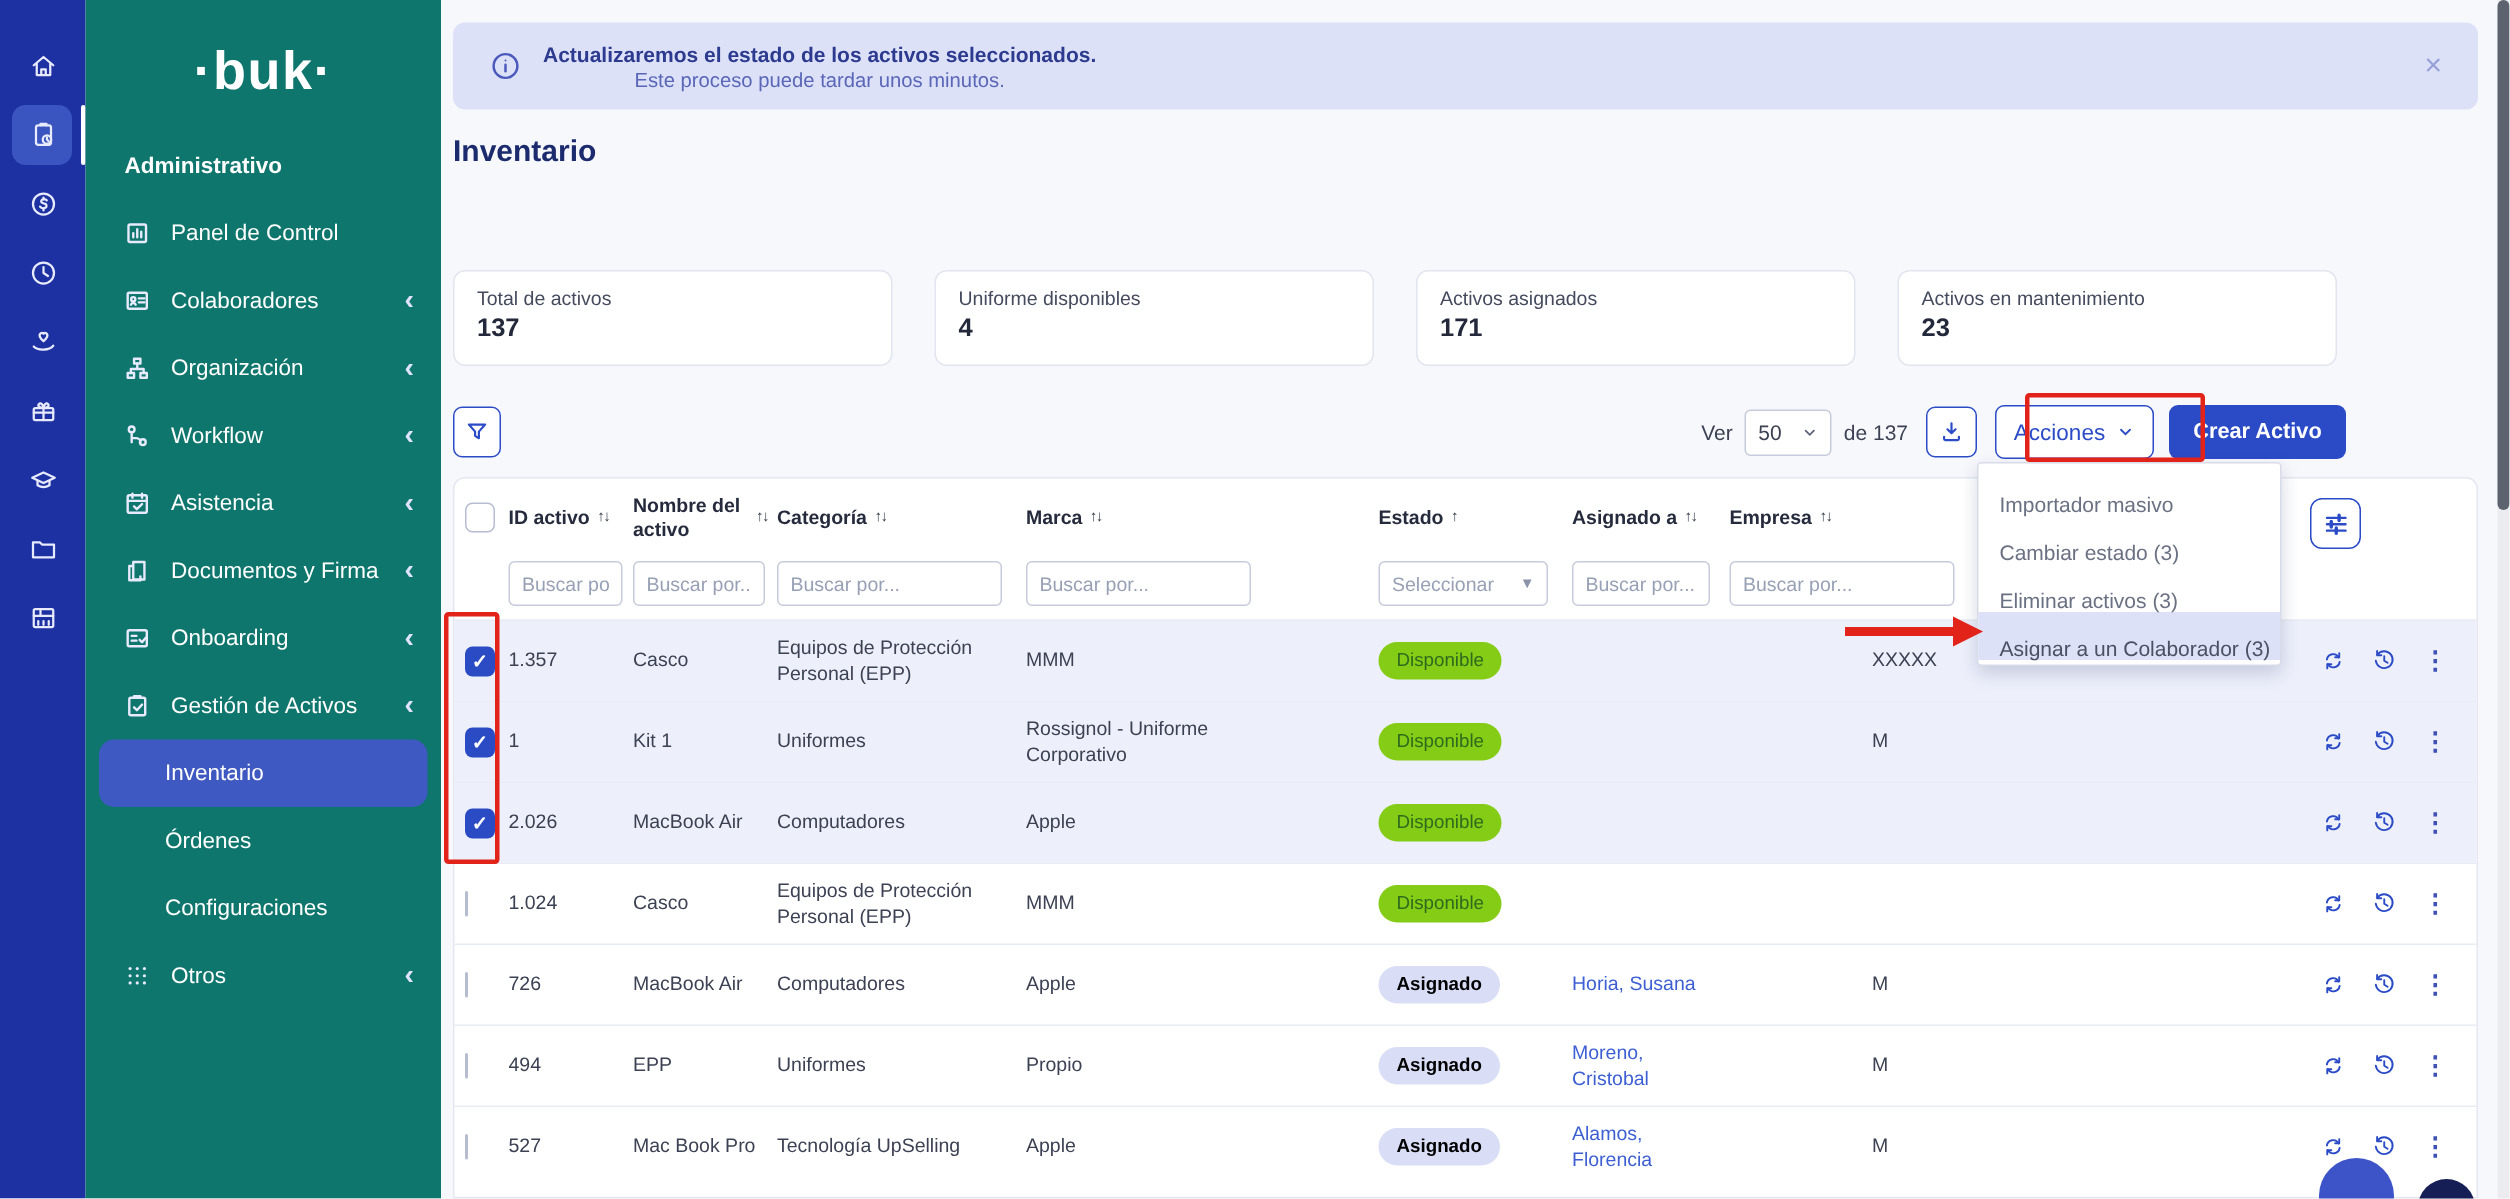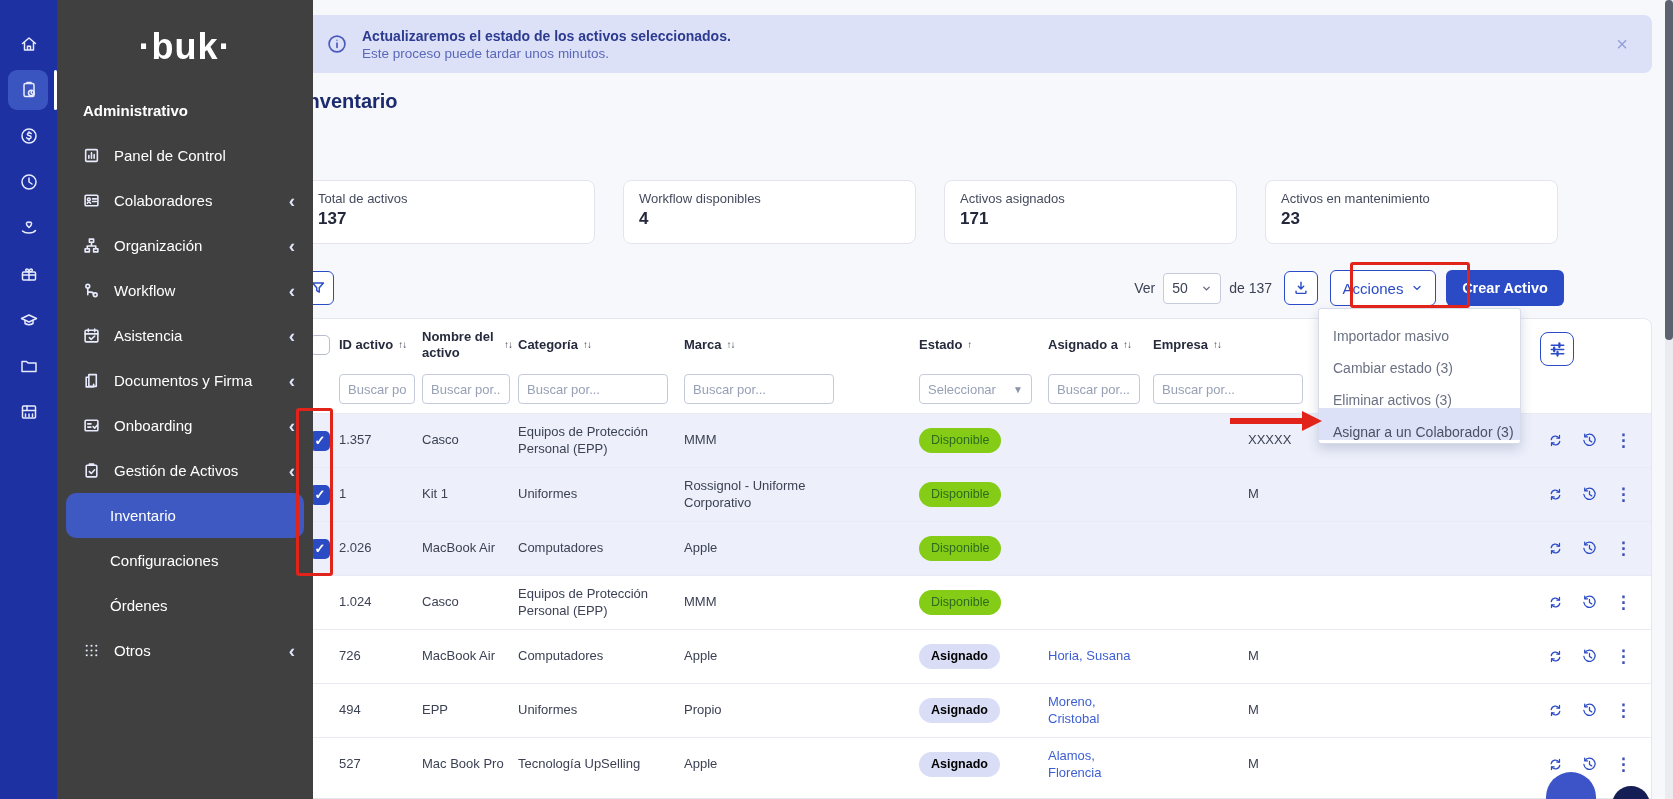--- a/index.html
+++ b/index.html
@@ -10,36 +10,36 @@
     background:#f7f8fc; color:#3c4254;
   }
   
   .rail { position:absolute; left:0; top:0; width:57px; height:100%; background:#1d31a2; z-index:3; }
   .rail-item { position:relative; width:57px; height:46px; display:flex; align-items:center; justify-content:center; color:#e7ebfd; cursor:pointer; }
   .rail-item.active::before { content:""; position:absolute; left:8px; top:3px; width:40px; height:40px; background:#3a55c0; border-radius:9px; }
   .rail-item.active::after { content:""; position:absolute; right:0; top:3px; width:3px; height:40px; background:#ffffff; border-radius:2px; }
   .rail-item svg { position:relative; z-index:1; }
   .rail-pad { height:21px; }
   
-  .menu { position:absolute; left:57px; top:0; width:256px; height:100%; background:#404040; color:#fff; z-index:3; }
+  .menu { position:absolute; left:57px; top:0; width:237px; height:100%; background:#0f766e; color:#fff; z-index:3; }
   .logo { text-align:center; margin-top:26px; font-size:36px; font-weight:600; letter-spacing:1px; }
   .section { margin:34px 0 0 26px; font-size:15px; font-weight:700; }
   .menu-list { margin-top:14px; }
   .menu-item { display:flex; align-items:center; height:45px; padding:0 18px 0 26px; font-size:15px; cursor:pointer; }
   .menu-item .mi-icon { width:18px; height:18px; margin-right:13px; display:flex; align-items:center; color:#e7ebfd; }
   .menu-item .mi-label { flex:1; }
   .menu-item .mi-chevron { font-size:19px; line-height:14px; color:#dfe4fb; font-weight:700; }
   .menu-sub { display:flex; align-items:center; height:45px; margin:0 9px; padding-left:44px; font-size:15px; border-radius:10px; cursor:pointer; }
   .menu-sub.active { background:#3e59c1; }
   
   .main { position:absolute; left:294px; top:0; right:0; bottom:0; }
   .banner { position:absolute; left:8px; right:21px; top:15px; height:58px; background:#dce1f8; border-radius:8px; display:flex; align-items:center; padding:16px 24px; }
   .banner-icon { color:#4a59bb; margin-right:14px; display:flex; }
   .banner-title { font-size:14px; font-weight:700; color:#2c3a8f; }
-  .banner-sub { font-size:13.5px; color:#5a67b8; margin-top:2px; }
+  .banner-sub { font-size:13.5px; color:#5a67b8; margin-top:2px;text-align:center; }
   .banner-close { position:absolute; right:24px; top:50%; transform:translateY(-50%); color:#96a0d8; font-size:20px; cursor:pointer; line-height:1; }
   .page-title { position:absolute; left:8px; top:90px; font-size:20px; font-weight:700; color:#1c2b6e; }
   
   .cards { position:absolute; left:8px; top:180px; display:flex; gap:28px;border-radius:26px; }
   .card { width:293px; height:64px; background:#fff; border:1px solid #e2e5ef; border-radius:8px; padding:10px 15px; }
   .card-label { font-size:13px; color:#454b5e; }
   .card-value { font-size:17px; font-weight:700; color:#23283b; margin-top:3px; }
   
   .toolbar { position:absolute; left:8px; right:21px; top:270px; height:36px; display:flex; align-items:center; }
   .btn-icon { width:32px; height:34px; border:1px solid #2b4bc7; border-radius:6px; background:#fff; color:#2b4bc7; display:flex; align-items:center; justify-content:center; cursor:pointer; }
@@ -257,24 +257,24 @@
             <path d="M6 3 V2 h4 v1 M6 9 l1.8 1.8 L11 7.3"></path>
           </svg>
         </span>
     <span class="mi-label">Gestión de Activos</span>
     <span class="mi-chevron">‹</span>
   </div>
       <div class="menu-sub active">
       <span>Inventario</span>
     </div>
       <div class="menu-sub">
+      <span>Órdenes</span>
+    </div>
+      <div class="menu-sub">
       <span>Configuraciones</span>
-    </div>
-      <div class="menu-sub">
-      <span>Órdenes</span>
     </div>
       <div class="menu-item">
     <span class="mi-icon">
           <svg width="17" height="17" viewBox="0 0 16 16" fill="currentColor">
             <circle cx="3.5" cy="3.5" r="1"></circle>
             <circle cx="8" cy="3.5" r="1"></circle>
             <circle cx="12.5" cy="3.5" r="1"></circle>
             <circle cx="3.5" cy="8" r="1"></circle>
             <circle cx="8" cy="8" r="1"></circle>
             <circle cx="12.5" cy="8" r="1"></circle>
@@ -307,21 +307,21 @@
   </div>
 
   <h1 class="page-title">Inventario</h1>
 
   <div class="cards">
     <div class="card">
       <div class="card-label">Total de activos</div>
       <div class="card-value">137</div>
     </div>
     <div class="card">
-      <div class="card-label">Workflow disponibles</div>
+      <div class="card-label">Uniforme disponibles</div>
       <div class="card-value">4</div>
     </div>
     <div class="card">
       <div class="card-label">Activos asignados</div>
       <div class="card-value">171</div>
     </div>
     <div class="card">
       <div class="card-label">Activos en mantenimiento</div>
       <div class="card-value">23</div>
     </div>

